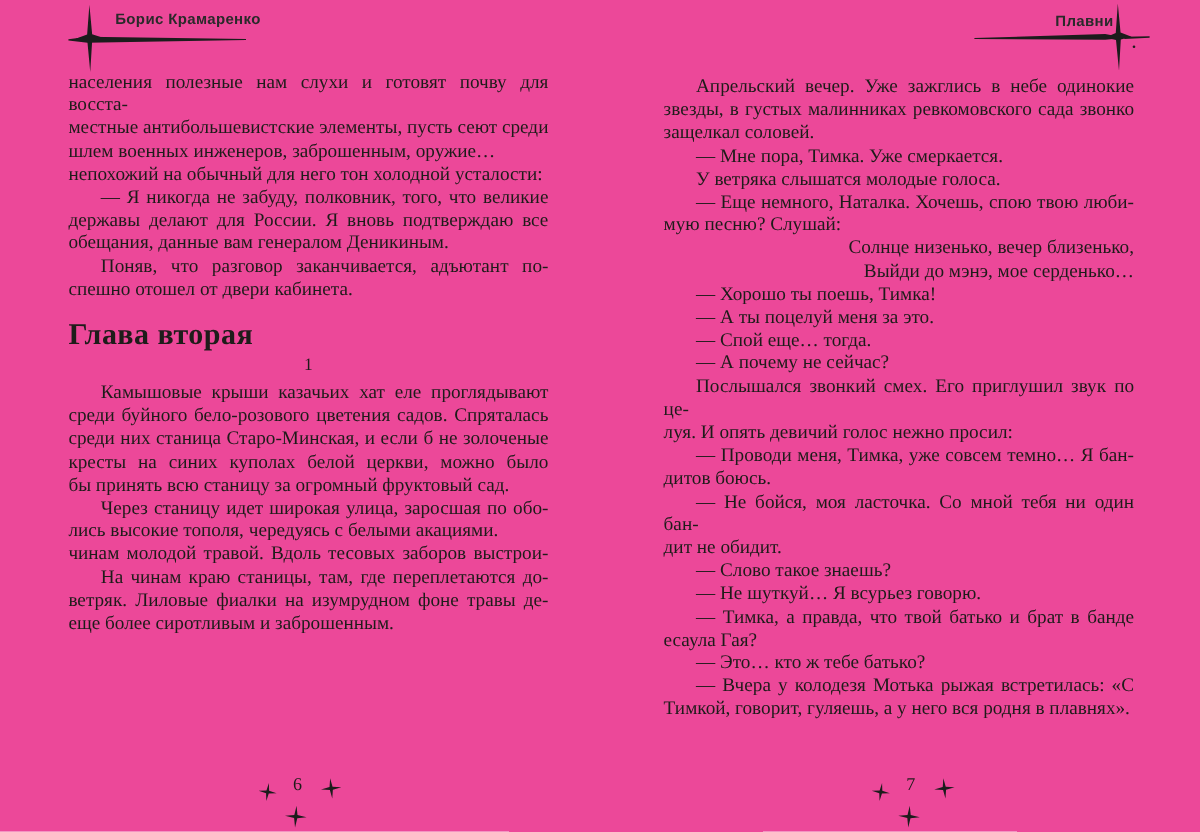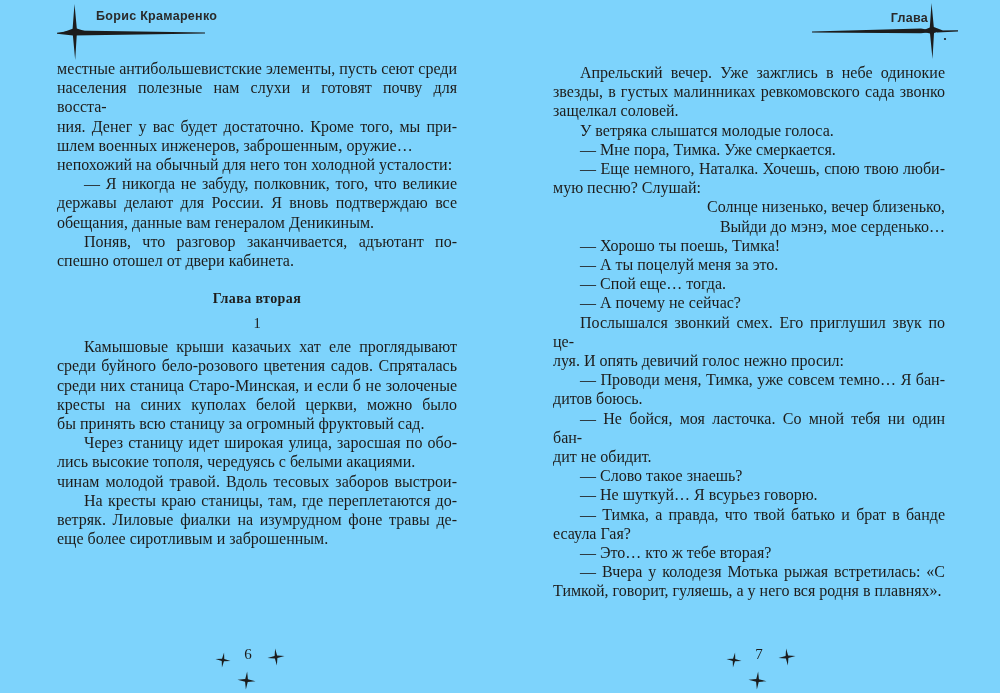--- a/index.html
+++ b/index.html
@@ -1,20 +1,20 @@
 <!DOCTYPE html>
 <html><head>
 <meta charset="utf-8">
 <title>Book spread</title>
 <style>
   html,body{margin:0;padding:0;}
   body{width:1000px;height:693px;background:#fdfdfc;}
   .spread{
     position:relative;width:1000px;height:693px;overflow:hidden;
-    background:#7dd3fc;color:#1e1c1a;
+    background:#ec4899;color:#1e1c1a;
     font-family:"Liberation Serif", serif;
   }
   
   .runhead{
     position:absolute;
     font-family:"Liberation Sans", sans-serif;
     font-size:12.5px;font-weight:bold;color:#2a2a2a;letter-spacing:.3px;
   }
   #rh-left{left:96px;top:9px;}
   #rh-right{right:72px;top:11px;}
@@ -25,21 +25,21 @@
   .orn path,.orn circle{fill:#1c1c1c;}
   
   .col{position:absolute;font-size:16px;line-height:19.2px;}
   #col-left{left:57px;top:59px;width:400px;}
   #col-right{left:553px;top:63px;width:392px;}
   .tl{white-space:nowrap;text-align:left;}
   .tl.j{white-space:normal;text-align:justify;text-align-last:justify;}
   .tl.ind{text-indent:27px;}
   .tl.verse{text-indent:31px;text-align:right;}
   .chapter{
-    text-align:center;font-weight:bold;font-size:14px;line-height:22px;
+    font-weight:bold;font-size:25px;line-height:22px;
     margin-top:18px;letter-spacing:.4px;
   }
   .section{text-align:center;font-size:14.5px;line-height:17px;margin:5px 0 5px 0;}
   
   .footer{position:absolute;width:78px;height:48px;}
   #footer-left{left:209px;top:644px;}
   #footer-right{left:720px;top:644px;}
   .pagenum{position:absolute;left:0;right:0;top:2px;text-align:center;font-size:15px;}
   .spark{position:absolute;}
   .spark path{fill:#1c1c1c;}
@@ -57,73 +57,72 @@
     <path d="M2 30.8 L18 28.6 L150 30.6 L150 31.4 L18 33.6 L2 31.8 Z"></path>
   </svg>
   <div id="rh-left" class="runhead">Борис Крамаренко</div>
 
   <svg id="orn-right" class="orn" width="170" height="62" viewBox="0 0 170 62" aria-hidden="true">
     <path d="M12 31.6 L121 28.4 L132 30.4 L132 32 L121 33.2 L12 32.4 Z"></path>
     <path d="M131.5 3 L133.8 27 L143 30.6 L134 33 L132.5 59 L130 33.4 L121 31.2 L129.8 27.6 Z"></path>
     <path d="M137 30.6 L158 30.2 L158 31.4 L137 32.4 Z"></path>
     <circle cx="145" cy="39" r="1.1"></circle>
   </svg>
-  <div id="rh-right" class="runhead">Глава</div>
+  <div id="rh-right" class="runhead">Плавни</div>
 
   <div id="col-left" class="col">
+      <div class="tl j">населения полезные нам слухи и готовят почву для восста-</div>
       <div class="tl j">местные антибольшевистские элементы, пусть сеют среди</div>
-      <div class="tl j">населения полезные нам слухи и готовят почву для восста-</div>
-      <div class="tl j">ния. Денег у вас будет достаточно. Кроме того, мы при-</div>
       <div class="tl">шлем военных инженеров, заброшенным, оружие…</div>
       <div class="tl">непохожий на обычный для него тон холодной усталости:</div>
       <div class="tl j ind">— Я никогда не забуду, полковник, того, что великие</div>
       <div class="tl j">державы делают для России. Я вновь подтверждаю все</div>
       <div class="tl">обещания, данные вам генералом Деникиным.</div>
       <div class="tl j ind">Поняв, что разговор заканчивается, адъютант по-</div>
       <div class="tl">спешно отошел от двери кабинета.</div>
       <div class="chapter">Глава вторая</div>
       <div class="section">1</div>
       <div class="tl j ind">Камышовые крыши казачьих хат еле проглядывают</div>
       <div class="tl j">среди буйного бело-розового цветения садов. Спряталась</div>
       <div class="tl j">среди них станица Старо-Минская, и если б не золоченые</div>
       <div class="tl j">кресты на синих куполах белой церкви, можно было</div>
       <div class="tl">бы принять всю станицу за огромный фруктовый сад.</div>
       <div class="tl j ind">Через станицу идет широкая улица, заросшая по обо-</div>
       <div class="tl">лись высокие тополя, чередуясь с белыми акациями.</div>
       <div class="tl j">чинам молодой травой. Вдоль тесовых заборов выстрои-</div>
-      <div class="tl j ind">На кресты краю станицы, там, где переплетаются до-</div>
+      <div class="tl j ind">На чинам краю станицы, там, где переплетаются до-</div>
       <div class="tl j">ветряк. Лиловые фиалки на изумрудном фоне травы де-</div>
       <div class="tl">еще более сиротливым и заброшенным.</div>
     </div>
 
   <div id="col-right" class="col">
       <div class="tl j ind">Апрельский вечер. Уже зажглись в небе одинокие</div>
       <div class="tl j">звезды, в густых малинниках ревкомовского сада звонко</div>
       <div class="tl">защелкал соловей.</div>
+      <div class="tl ind">— Мне пора, Тимка. Уже смеркается.</div>
       <div class="tl ind">У ветряка слышатся молодые голоса.</div>
-      <div class="tl ind">— Мне пора, Тимка. Уже смеркается.</div>
       <div class="tl j ind">— Еще немного, Наталка. Хочешь, спою твою люби-</div>
       <div class="tl">мую песню? Слушай:</div>
       <div class="tl verse">Солнце низенько, вечер близенько,</div>
       <div class="tl verse">Выйди до мэнэ, мое серденько…</div>
       <div class="tl ind">— Хорошо ты поешь, Тимка!</div>
       <div class="tl ind">— А ты поцелуй меня за это.</div>
       <div class="tl ind">— Спой еще… тогда.</div>
       <div class="tl ind">— А почему не сейчас?</div>
       <div class="tl j ind">Послышался звонкий смех. Его приглушил звук по це-</div>
       <div class="tl">луя. И опять девичий голос нежно просил:</div>
       <div class="tl j ind">— Проводи меня, Тимка, уже совсем темно… Я бан-</div>
       <div class="tl">дитов боюсь.</div>
       <div class="tl j ind">— Не бойся, моя ласточка. Со мной тебя ни один бан-</div>
       <div class="tl">дит не обидит.</div>
       <div class="tl ind">— Слово такое знаешь?</div>
       <div class="tl ind">— Не шуткуй… Я всурьез говорю.</div>
       <div class="tl j ind">— Тимка, а правда, что твой батько и брат в банде</div>
       <div class="tl">есаула Гая?</div>
-      <div class="tl ind">— Это… кто ж тебе вторая?</div>
+      <div class="tl ind">— Это… кто ж тебе батько?</div>
       <div class="tl j ind">— Вчера у колодезя Мотька рыжая встретилась: «С</div>
       <div class="tl">Тимкой, говорит, гуляешь, а у него вся родня в плавнях».</div>
     </div>
 
   <div id="footer-left" class="footer">
     <svg class="spark sp-a" width="16" height="16" viewBox="0 0 20 20" aria-hidden="true">
       <path d="M10 0.5 L11.4 8.6 L19.5 10 L11.4 11.4 L10 19.5 L8.6 11.4 L0.5 10 L8.6 8.6 Z"></path>
     </svg>
     <div class="pagenum">6</div>
     <svg class="spark sp-b" width="18" height="18" viewBox="0 0 20 20" aria-hidden="true">

